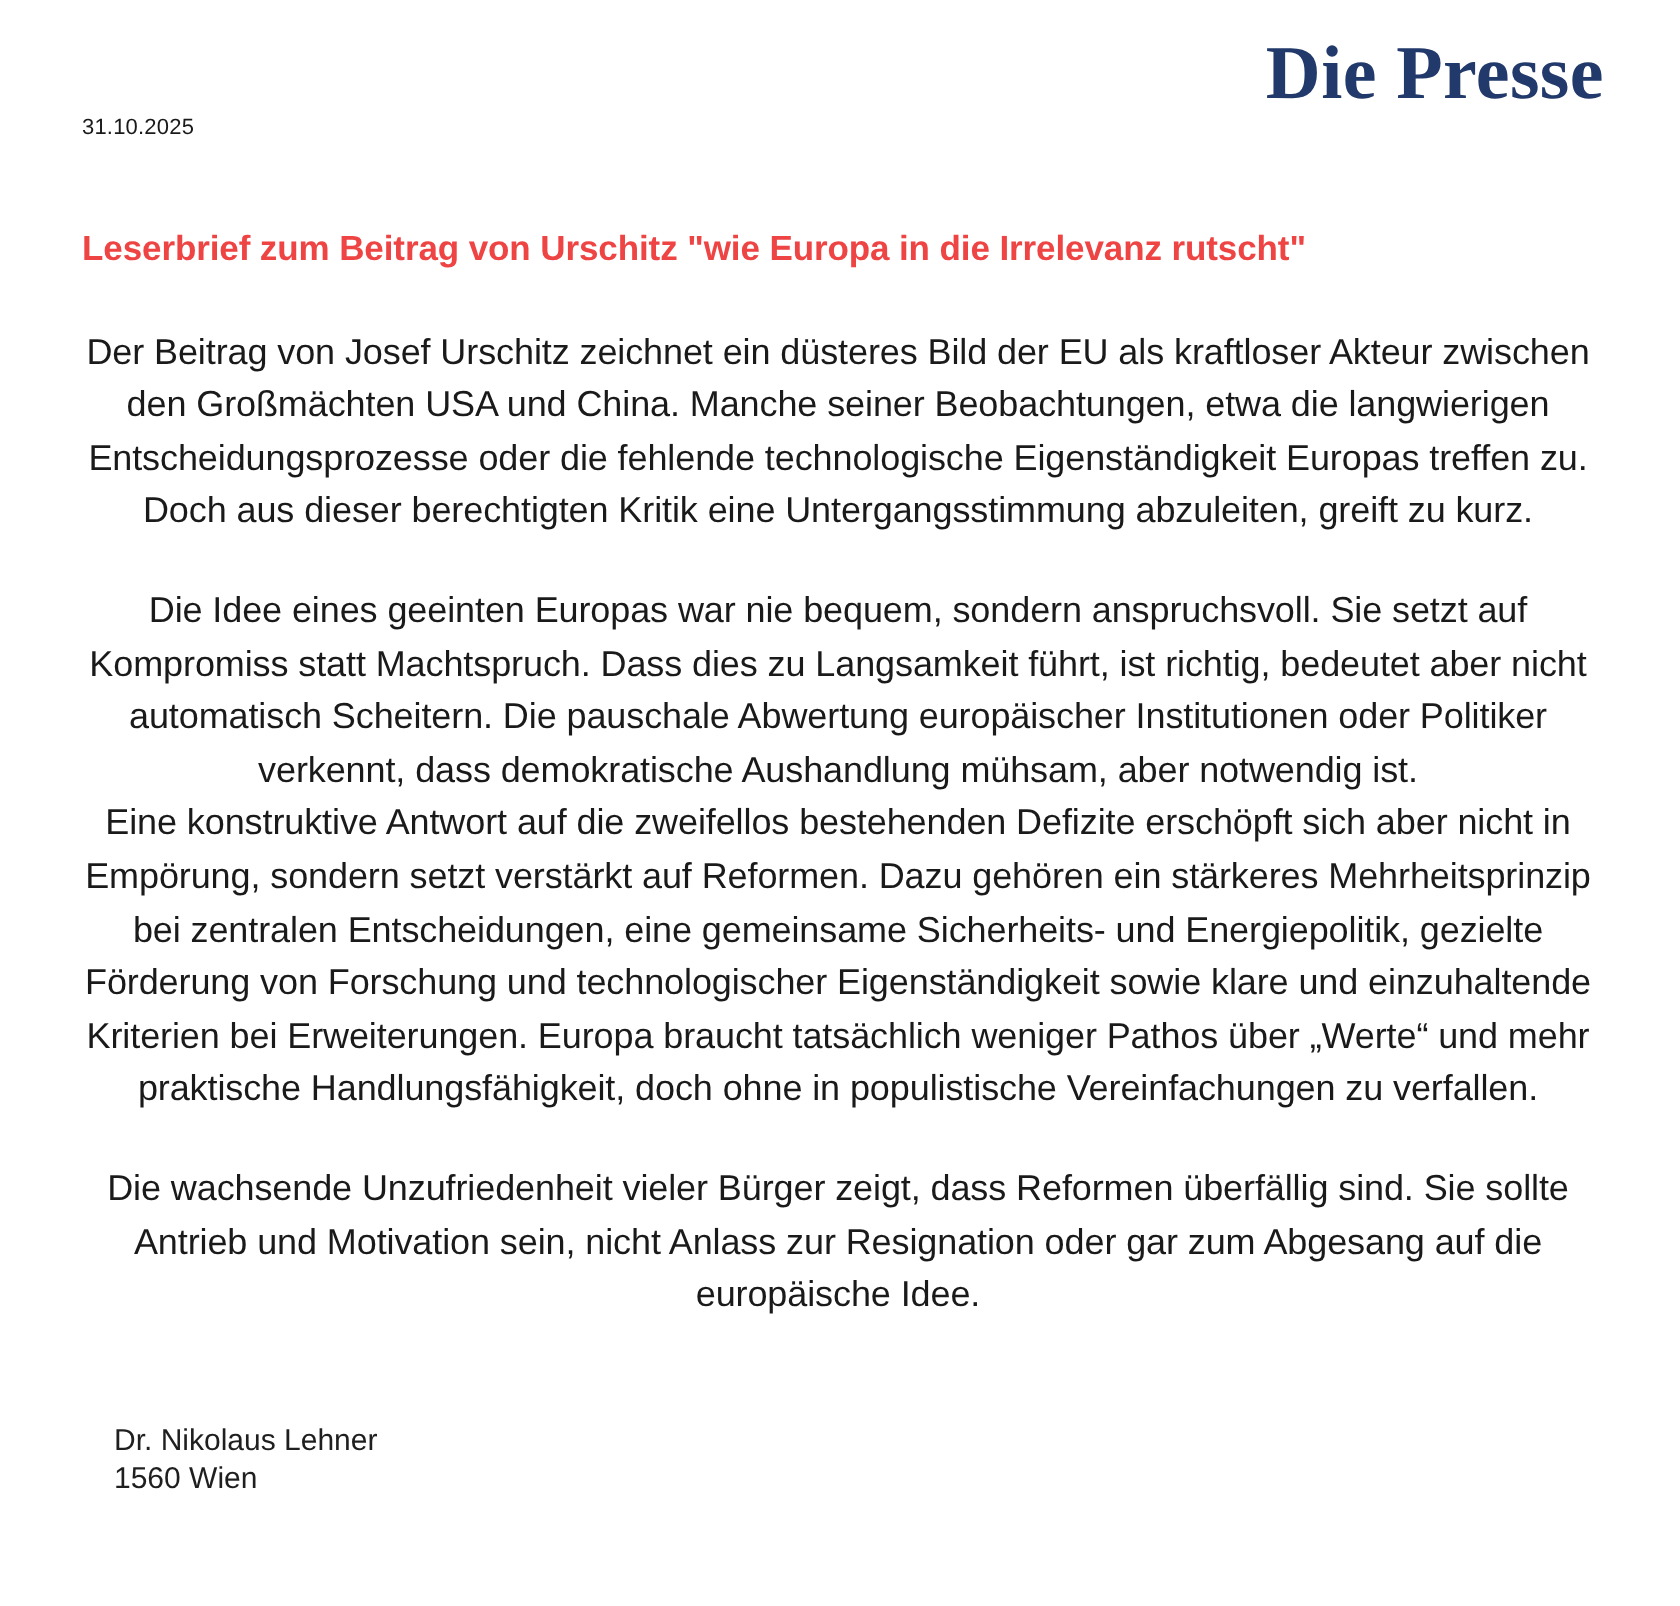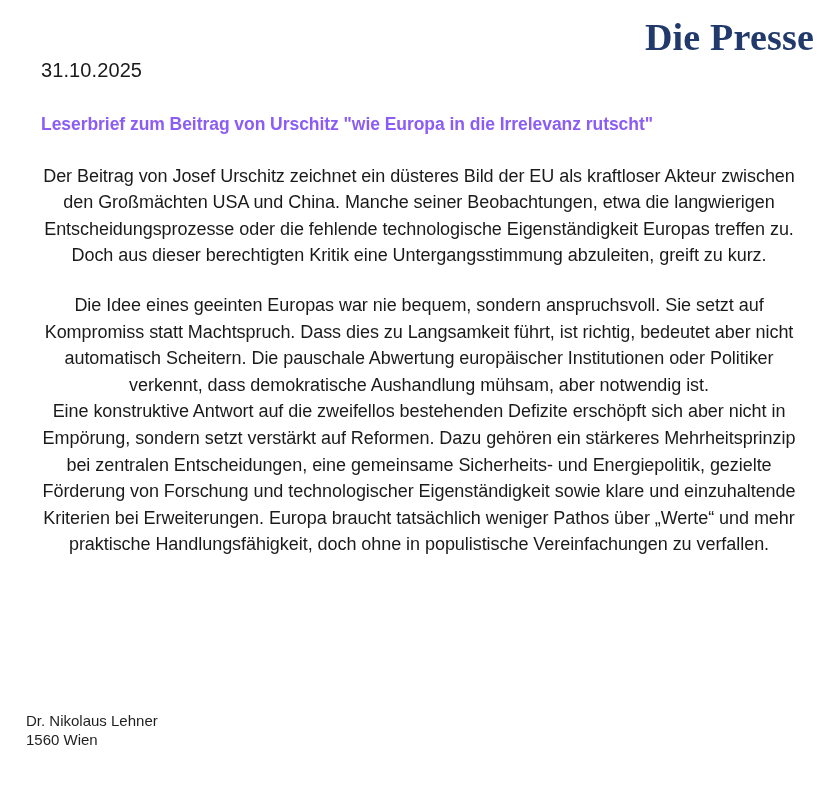--- a/index.html
+++ b/index.html
@@ -20,76 +20,76 @@
   .page {
     position: absolute;
     inset: 0;
     background: #ffffff;
   }
 
   
   .masthead {
     position: absolute;
     top: 18px;
-    right: 26px;
+    right: 38px;
     text-align: right;
   }
   .masthead-logo {
     font-family: "Liberation Serif", "DejaVu Serif", serif;
     font-weight: 700;
     font-size: 38px;
     line-height: 1;
     letter-spacing: 0.2px;
     color: #22396b;
     white-space: nowrap;
   }
 
   
   .date-line {
     position: absolute;
     left: 41px;
     top: 58px;
-    font-size: 20px;
+    font-size: 11px;
     line-height: 1.2;
     color: #1a1a1a;
     letter-spacing: 0.1px;
   }
 
   
   .content {
     position: absolute;
     left: 41px;
     top: 113px;
     width: 756px;
   }
 
   .headline {
     font-size: 17.5px;
     font-weight: 700;
     line-height: 1.35;
     margin: 0 0 26px 0;
     letter-spacing: -0.05px;
-    color: #8b5cf6;
+    color: #ef4444;
   }
 
   .body-par {
     font-size: 18px;
     line-height: 26.6px;
     margin: 0 0 23px 0;
     color: #1a1a1a;
     letter-spacing: -0.05px;
     white-space: pre-line;
     text-align: center;
   }
   .body-par:last-of-type { margin-bottom: 0; }
 
   
   .signature {
     position: absolute;
-    left: 26px;
+    left: 57px;
     top: 711px;
     font-size: 15px;
     line-height: 19px;
     color: #1f1f1f;
   }
   .signature div { white-space: nowrap; }
 </style>
 </head>
 <body>
 
@@ -103,20 +103,21 @@
 
   <div class="content">
 
     <h1 class="headline">Leserbrief zum Beitrag von Urschitz "wie Europa in die Irrelevanz rutscht"</h1>
 
     <p class="body-par">Der Beitrag von Josef Urschitz zeichnet ein düsteres Bild der EU als kraftloser Akteur zwischen den Großmächten USA und China. Manche seiner Beobachtungen, etwa die langwierigen Entscheidungsprozesse oder die fehlende technologische Eigenständigkeit Europas treffen zu. Doch aus dieser berechtigten Kritik eine Untergangsstimmung abzuleiten, greift zu kurz.</p>
 
     <p class="body-par">Die Idee eines geeinten Europas war nie bequem, sondern anspruchsvoll. Sie setzt auf Kompromiss statt Machtspruch. Dass dies zu Langsamkeit führt, ist richtig, bedeutet aber nicht automatisch Scheitern. Die pauschale Abwertung europäischer Institutionen oder Politiker verkennt, dass demokratische Aushandlung mühsam, aber notwendig ist.
 Eine konstruktive Antwort auf die zweifellos bestehenden Defizite erschöpft sich aber nicht in Empörung, sondern setzt verstärkt auf Reformen. Dazu gehören ein stärkeres Mehrheitsprinzip bei zentralen Entscheidungen, eine gemeinsame Sicherheits- und Energiepolitik, gezielte Förderung von Forschung und technologischer Eigenständigkeit sowie klare und einzuhaltende Kriterien bei Erweiterungen. Europa braucht tatsächlich weniger Pathos über „Werte“ und mehr praktische Handlungsfähigkeit, doch ohne in populistische Vereinfachungen zu verfallen.</p>
 
+    <p class="body-par">Die wachsende Unzufriedenheit vieler Bürger zeigt, dass Reformen überfällig sind. Sie sollte Antrieb und Motivation sein, nicht Anlass zur Resignation oder gar zum Abgesang auf die europäische Idee.</p>
 
   </div>
 
   <div class="signature">
     <div>Dr. Nikolaus Lehner</div>
     <div>1560 Wien</div>
   </div>
 
 </div>
 

